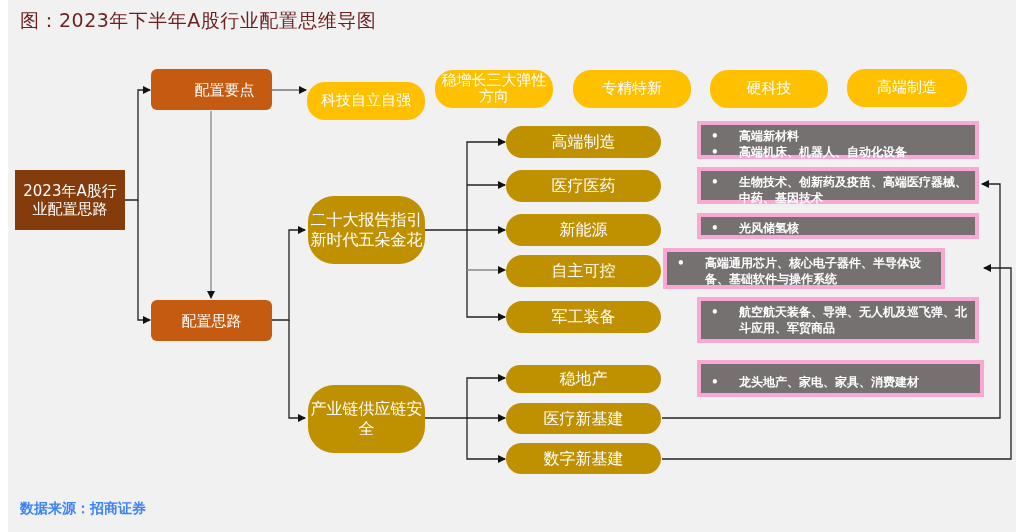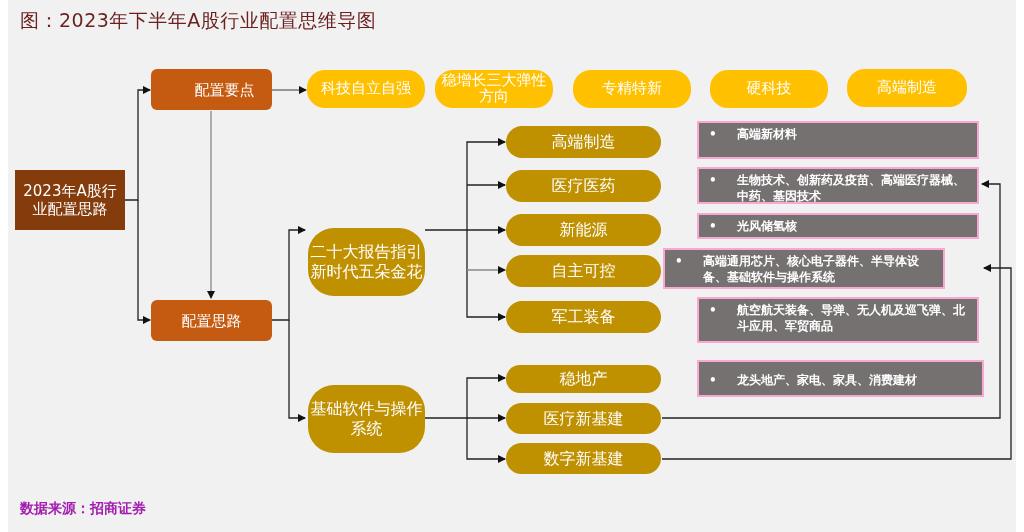--- a/index.html
+++ b/index.html
@@ -1,26 +1,26 @@
 <!DOCTYPE html>
 <html><head>
 <meta charset="utf-8">
 <style>
   html, body { margin:0; padding:0; }
   body { width:1024px; height:532px; background:#ffffff; position:relative; overflow:hidden; font-family:"DejaVu Sans", "Liberation Sans", sans-serif; }
   .canvas { position:absolute; left:8px; top:0; width:1008px; height:532px; background:#f1f1f1; }
   .title { position:absolute; left:20px; top:8px; font-size:19px; color:#6b1f1f; letter-spacing:0.5px; white-space:nowrap; }
-  .source { position:absolute; left:20px; top:500px; font-size:14px; color:#a21caf; font-family:"DejaVu Serif", serif; font-weight:bold; white-space:nowrap; }
+  .source { position:absolute; left:20px; top:500px; font-size:14px; color:#3b82f6; font-family:"DejaVu Serif", serif; font-weight:bold; white-space:nowrap; }
   .node { position:absolute; display:flex; align-items:center; justify-content:center; text-align:center; color:#fff; box-sizing:border-box; line-height:1.2; }
   .root { left:15px; top:170px; width:110px; height:60px; background:#843c0c; font-size:15px; padding:0 2px; }
   .orange { background:#c55a11; border-radius:6px; font-size:15px; }
   .yellow { background:#ffc000; border-radius:18px; font-size:15px; line-height:1.05; }
   .gold { background:#bf9000; border-radius:18px; font-size:16px; }
   .goldbig { background:#bf9000; border-radius:26px; font-size:16px; line-height:1.25; }
-  .greybox { position:absolute; background:#767171; color:#fff; font-family:"DejaVu Serif", serif; font-weight:bold; font-size:12px; line-height:1.35; box-sizing:border-box; padding:3px 8px 3px 10px; border:2px solid #f9a8d4; }
+  .greybox { position:absolute; background:#767171; color:#fff; font-family:"DejaVu Serif", serif; font-weight:bold; font-size:12px; line-height:1.35; box-sizing:border-box; padding:3px 8px 3px 10px; border:4px solid #f9a8d4; }
   .greybox ul { margin:0; padding:0; list-style:none; }
   .greybox li { position:relative; padding-left:28px; }
   .greybox li::before { content:"•"; position:absolute; left:0; top:0; }
   svg.lines { position:absolute; left:0; top:0; }
 </style>
 </head>
 <body>
 
 <div class="canvas"></div>
 
@@ -57,41 +57,42 @@
   </g>
 </svg>
 
 <div class="title">图：2023年下半年A股行业配置思维导图</div>
 
 <div class="node root">2023年A股行业配置思路</div>
 
 <div class="node orange" style="left:151px;top:69px;width:121px;height:41px;padding-left:26px;">配置要点</div>
 <div class="node orange" style="left:151px;top:300px;width:121px;height:41px;">配置思路</div>
 
-<div class="node yellow" style="left:307px;top:70px;width:118px;height:38px;">科技自立自强</div>
+<div class="node yellow" style="left:307px;top:82px;width:118px;height:38px;">科技自立自强</div>
 <div class="node yellow" style="left:435px;top:70px;width:118px;height:38px;">稳增长三大弹性方向</div>
 <div class="node yellow" style="left:573px;top:70px;width:118px;height:38px;">专精特新</div>
 <div class="node yellow" style="left:710px;top:70px;width:118px;height:38px;">硬科技</div>
 <div class="node yellow" style="left:847px;top:69px;width:120px;height:38px;">高端制造</div>
 
-<div class="node goldbig" style="left:308px;top:196px;width:117px;height:68px;margin-top:32px;">二十大报告指引新时代五朵金花</div>
-<div class="node goldbig" style="left:308px;top:385px;width:117px;height:68px;">基础软件与操作系统</div>
+<div class="node goldbig" style="left:308px;top:196px;width:117px;height:68px;">二十大报告指引新时代五朵金花</div>
+<div class="node goldbig" style="left:308px;top:385px;width:117px;height:68px;">产业链供应链安全</div>
 
 <div class="node gold" style="left:506px;top:126px;width:155px;height:32px;">高端制造</div>
 <div class="node gold" style="left:506px;top:170px;width:155px;height:32px;">医疗医药</div>
 <div class="node gold" style="left:506px;top:214px;width:155px;height:32px;">新能源</div>
 <div class="node gold" style="left:506px;top:255px;width:155px;height:32px;">自主可控</div>
 <div class="node gold" style="left:506px;top:301px;width:155px;height:32px;">军工装备</div>
 <div class="node gold" style="left:506px;top:365px;width:155px;height:28px;">稳地产</div>
 <div class="node gold" style="left:506px;top:403px;width:155px;height:31px;">医疗新基建</div>
 <div class="node gold" style="left:506px;top:443px;width:155px;height:31px;">数字新基建</div>
 
 <div class="greybox" style="left:697px;top:121px;width:282px;height:38px;">
   <ul>
       <li>高端新材料</li>
+      <li>高端机床、机器人、自动化设备</li>
     </ul>
 </div>
 <div class="greybox" style="left:697px;top:167px;width:282px;height:37px;">
   <ul>
       <li>生物技术、创新药及疫苗、高端医疗器械、中药、基因技术</li>
     </ul>
 </div>
 <div class="greybox" style="left:697px;top:213px;width:282px;height:26px;">
   <ul>
       <li>光风储氢核</li>

